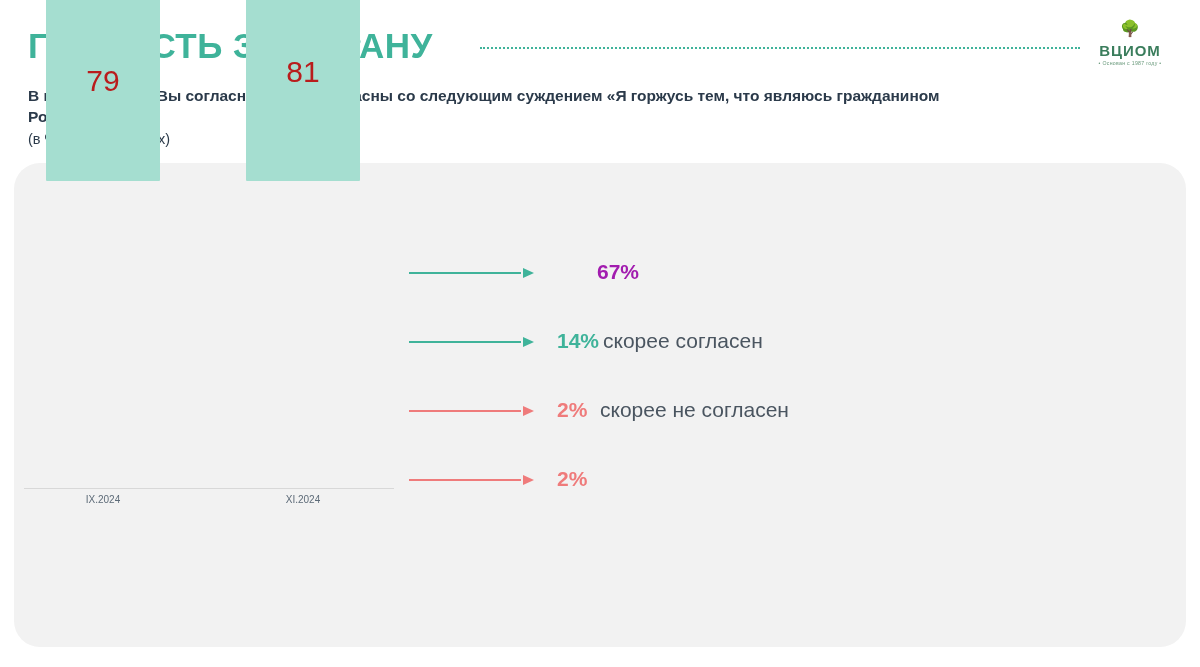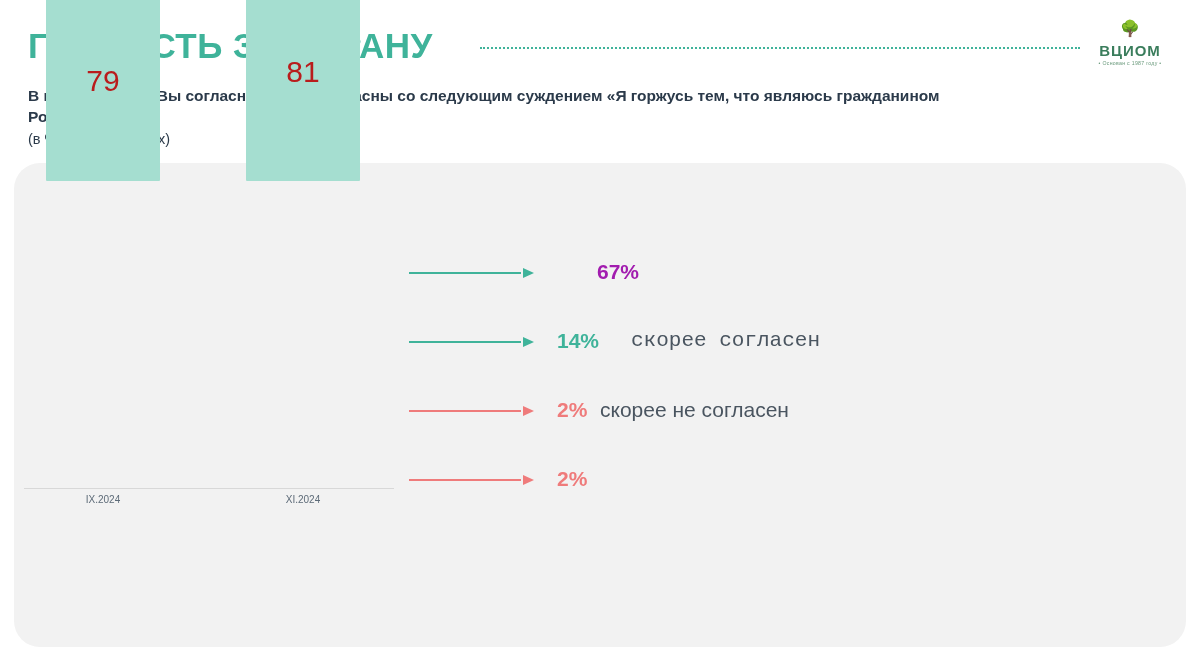--- a/index.html
+++ b/index.html
@@ -256,21 +256,21 @@
       </span>
       <span class="pct" style="color:#a21caf;margin-left:40px;">67%</span>
     </div>
 
     <div class="row" style="top:86px;">
       <span class="arrow" style="color:#3fb39a;">
         <span class="shaft" style="background:#3fb39a;"></span>
           <span class="head"></span>
       </span>
       <span class="pct" style="color:#3fb39a;">14%</span>
-      <span class="txt" style="left:222px;font-family:Liberation Mono, monospace;">скорее согласен</span>
+      <span class="txt" style="left:194px;">скорее согласен</span>
     </div>
 
     <div class="row" style="top:155px;">
       <span class="arrow" style="color:#ef7b7b;">
         <span class="shaft" style="background:#ef7b7b;"></span>
           <span class="head"></span>
       </span>
       <span class="pct" style="color:#ef7b7b;">2%</span>
       <span class="txt" style="left:191px;">скорее не согласен</span>
     </div>

